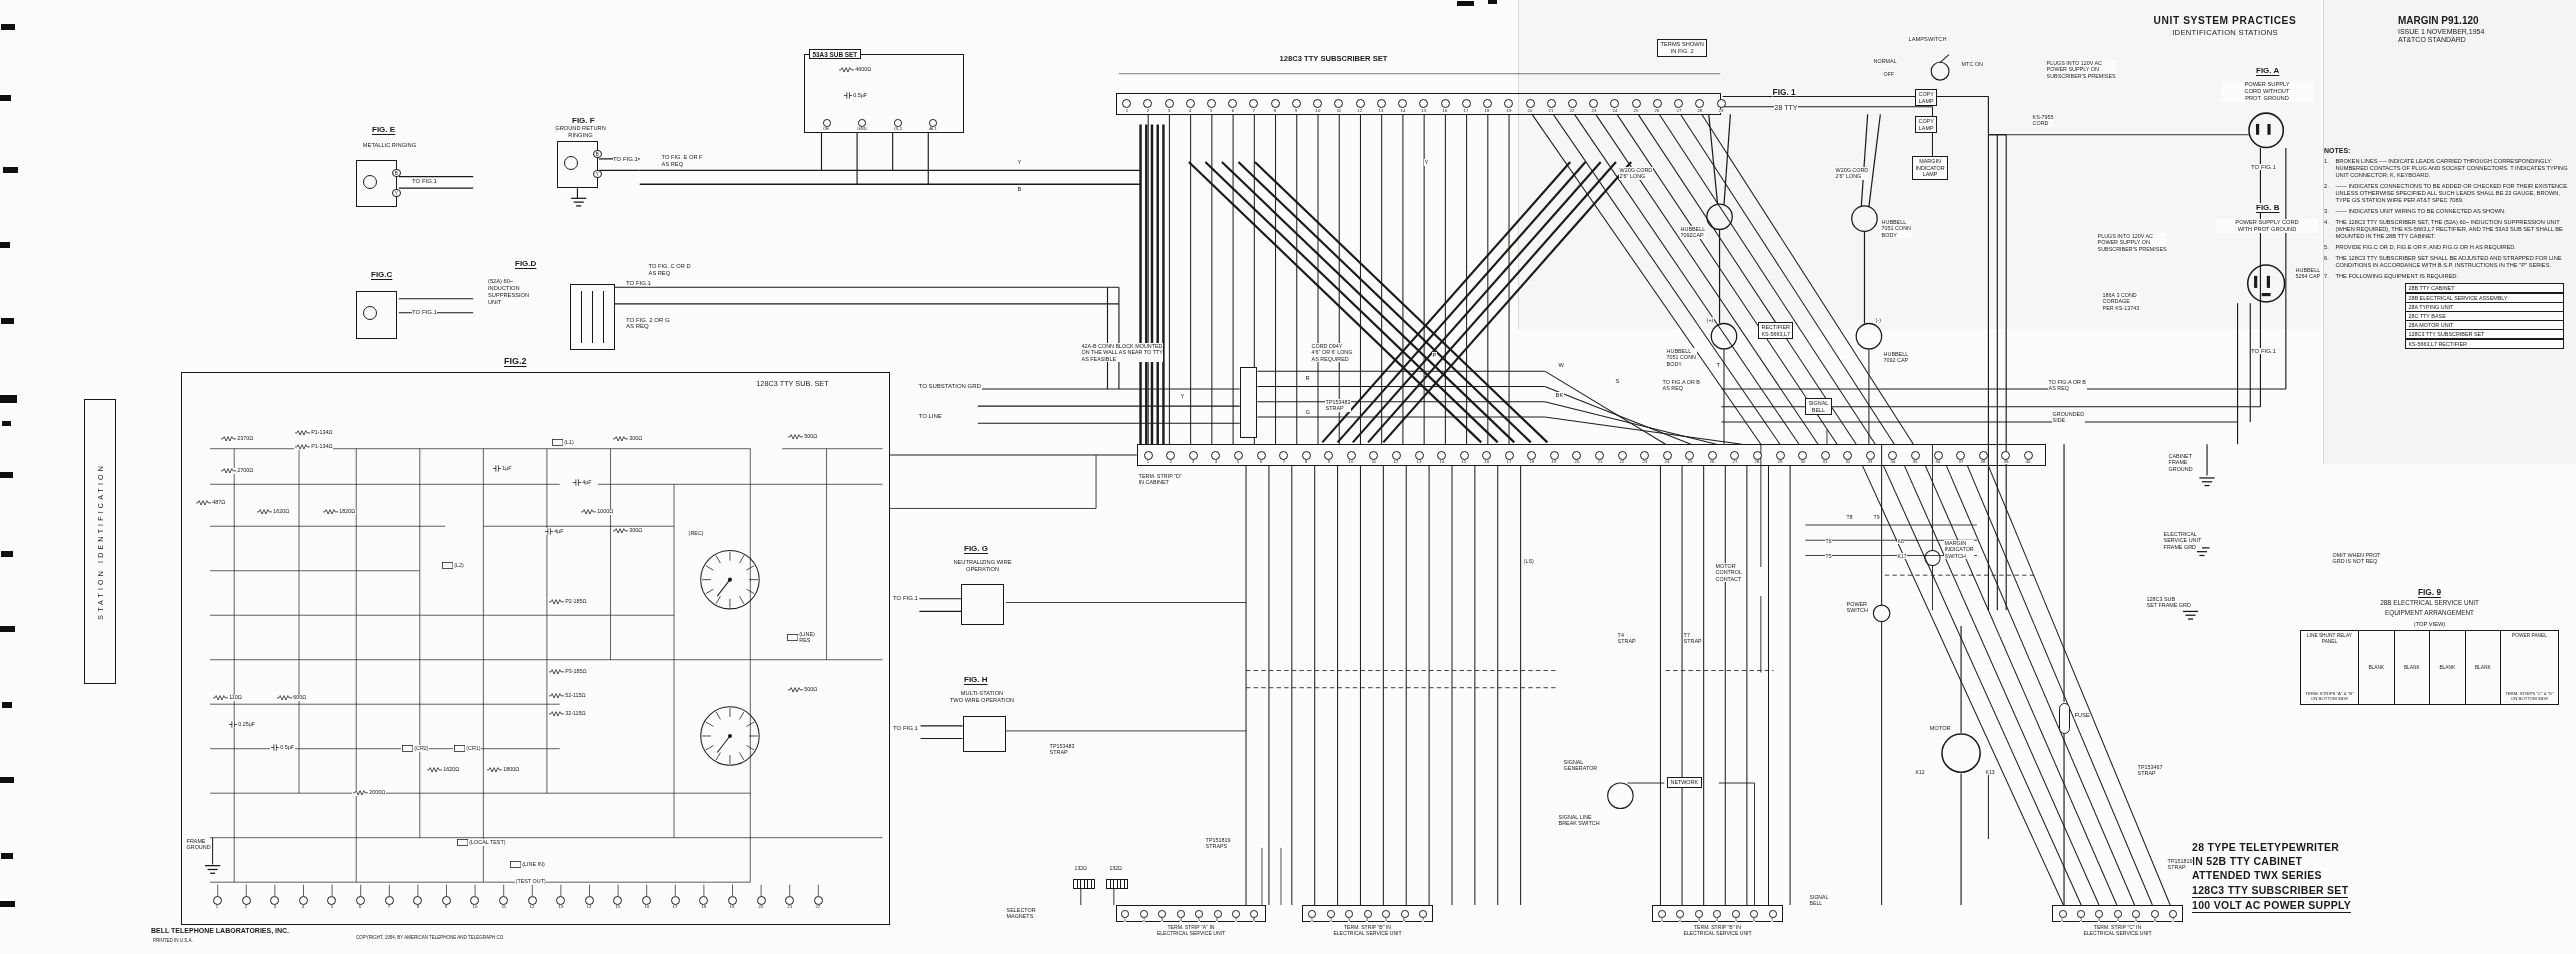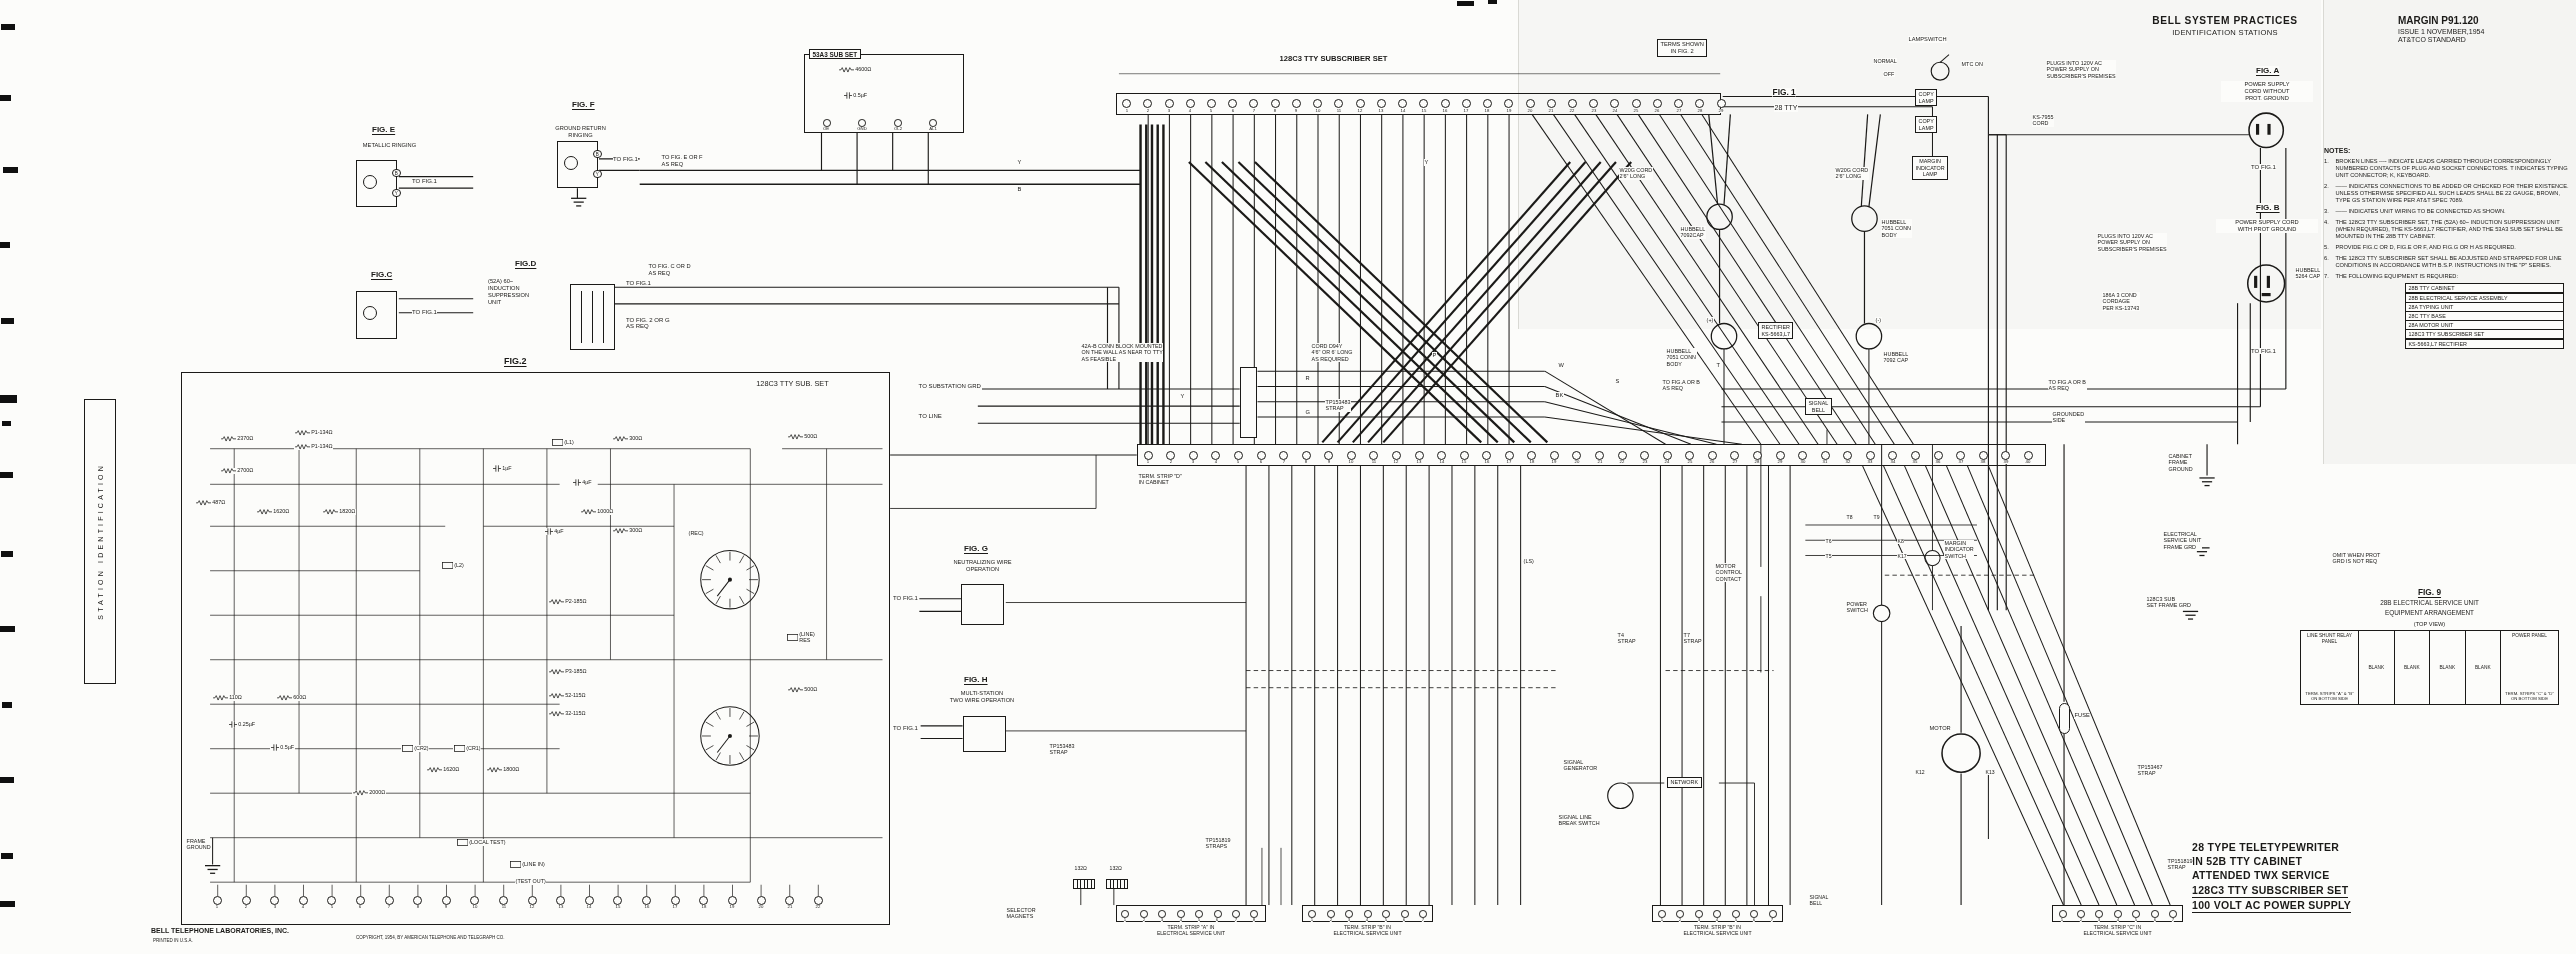--- a/index.html
+++ b/index.html
@@ -344,39 +344,39 @@
       <circle cx="1148" cy="1158" r="3.2" fill="#1b1a18"></circle>
       <line x1="1148" y1="1158" x2="1128" y2="1184" stroke="#1b1a18" stroke-width="1.6"></line>
       <rect x="3549" y="195" width="5" height="17" fill="#1b1a18"></rect>
       <rect x="3567" y="195" width="5" height="17" fill="#1b1a18"></rect>
       <rect x="3546" y="434" width="5" height="19" fill="#1b1a18"></rect>
       <rect x="3566" y="434" width="5" height="19" fill="#1b1a18"></rect>
       <rect x="3558" y="461" width="14" height="5" fill="#1b1a18"></rect>
     </svg>
 
   <div id="hdr-center">
-    <div class="hc1">BELL SYSTEM PRACTICES</div>
+    <div class="hc1">UNIT SYSTEM PRACTICES</div>
     <div class="hc2">IDENTIFICATION STATIONS</div>
   </div>
   <div id="hdr-right">
     <div class="hr1">MARGIN P91.120</div>
     <div class="hr2">ISSUE 1 NOVEMBER,1954</div>
     <div class="hr3">AT&amp;TCO STANDARD</div>
   </div>
 
   <div class="flabel" style="left:372px;top:125px">FIG. E</div>
   <div class="fcap" style="left:348px;top:142px;width:83px">METALLIC RINGING</div>
   <div class="fbox" style="left:356px;top:160px;width:41px;height:47px">
     <span class="ringer"></span>
     <span class="fterm" style="top:7.6px">B</span>
     <span class="fterm" style="top:28px">Y</span>
   </div>
   <div class="fto" style="left:412px;top:178px">TO FIG.1</div>
 
-  <div class="flabel" style="left:572px;top:100px">FIG. F</div>
+  <div class="flabel" style="left:572px;top:116px">FIG. F</div>
   <div class="fcap" style="left:539px;top:125px;width:83px">GROUND RETURN
 RINGING</div>
   <div class="fbox" style="left:557px;top:141px;width:41px;height:47px">
     <span class="ringer"></span>
     <span class="fterm" style="top:7.6px">B</span>
     <span class="fterm" style="top:28px">Y</span>
   </div>
   <div class="fto" style="left:613px;top:156px">TO FIG.1</div>
 
   <div class="flabel" style="left:371px;top:270px">FIG.C</div>
@@ -501,21 +501,21 @@
       <div class="f3side right">
         <div class="f3title">POWER PANEL</div>
         <div class="f3sub">TERM. STRIPS "C" &amp; "D" ON BOTTOM SIDE</div>
       </div>
     </div>
   </div>
 
   <div id="title-block">
       <span class="tline">28 TYPE TELETYPEWRITER</span>
       <span class="tline">IN 52B TTY CABINET</span>
-      <span class="tline">ATTENDED TWX SERVICE</span>
+      <span class="tline">ATTENDED TWX SERIES</span>
       <span class="tline ul">128C3 TTY SUBSCRIBER SET</span>
       <span class="tline ul">100 VOLT AC POWER SUPPLY</span>
     </div>
 
   <div id="footer-company">BELL TELEPHONE LABORATORIES, INC.</div>
   <div id="footer-printed">PRINTED IN U.S.A.</div>
   <div id="footer-copyright">COPYRIGHT, 1954, BY AMERICAN TELEPHONE AND TELEGRAPH CO.</div>
 
 <div class="ann" style="left: 661px; top: 154px; font-size: 5.7px;">TO FIG. E OR F
 AS REQ</div>

